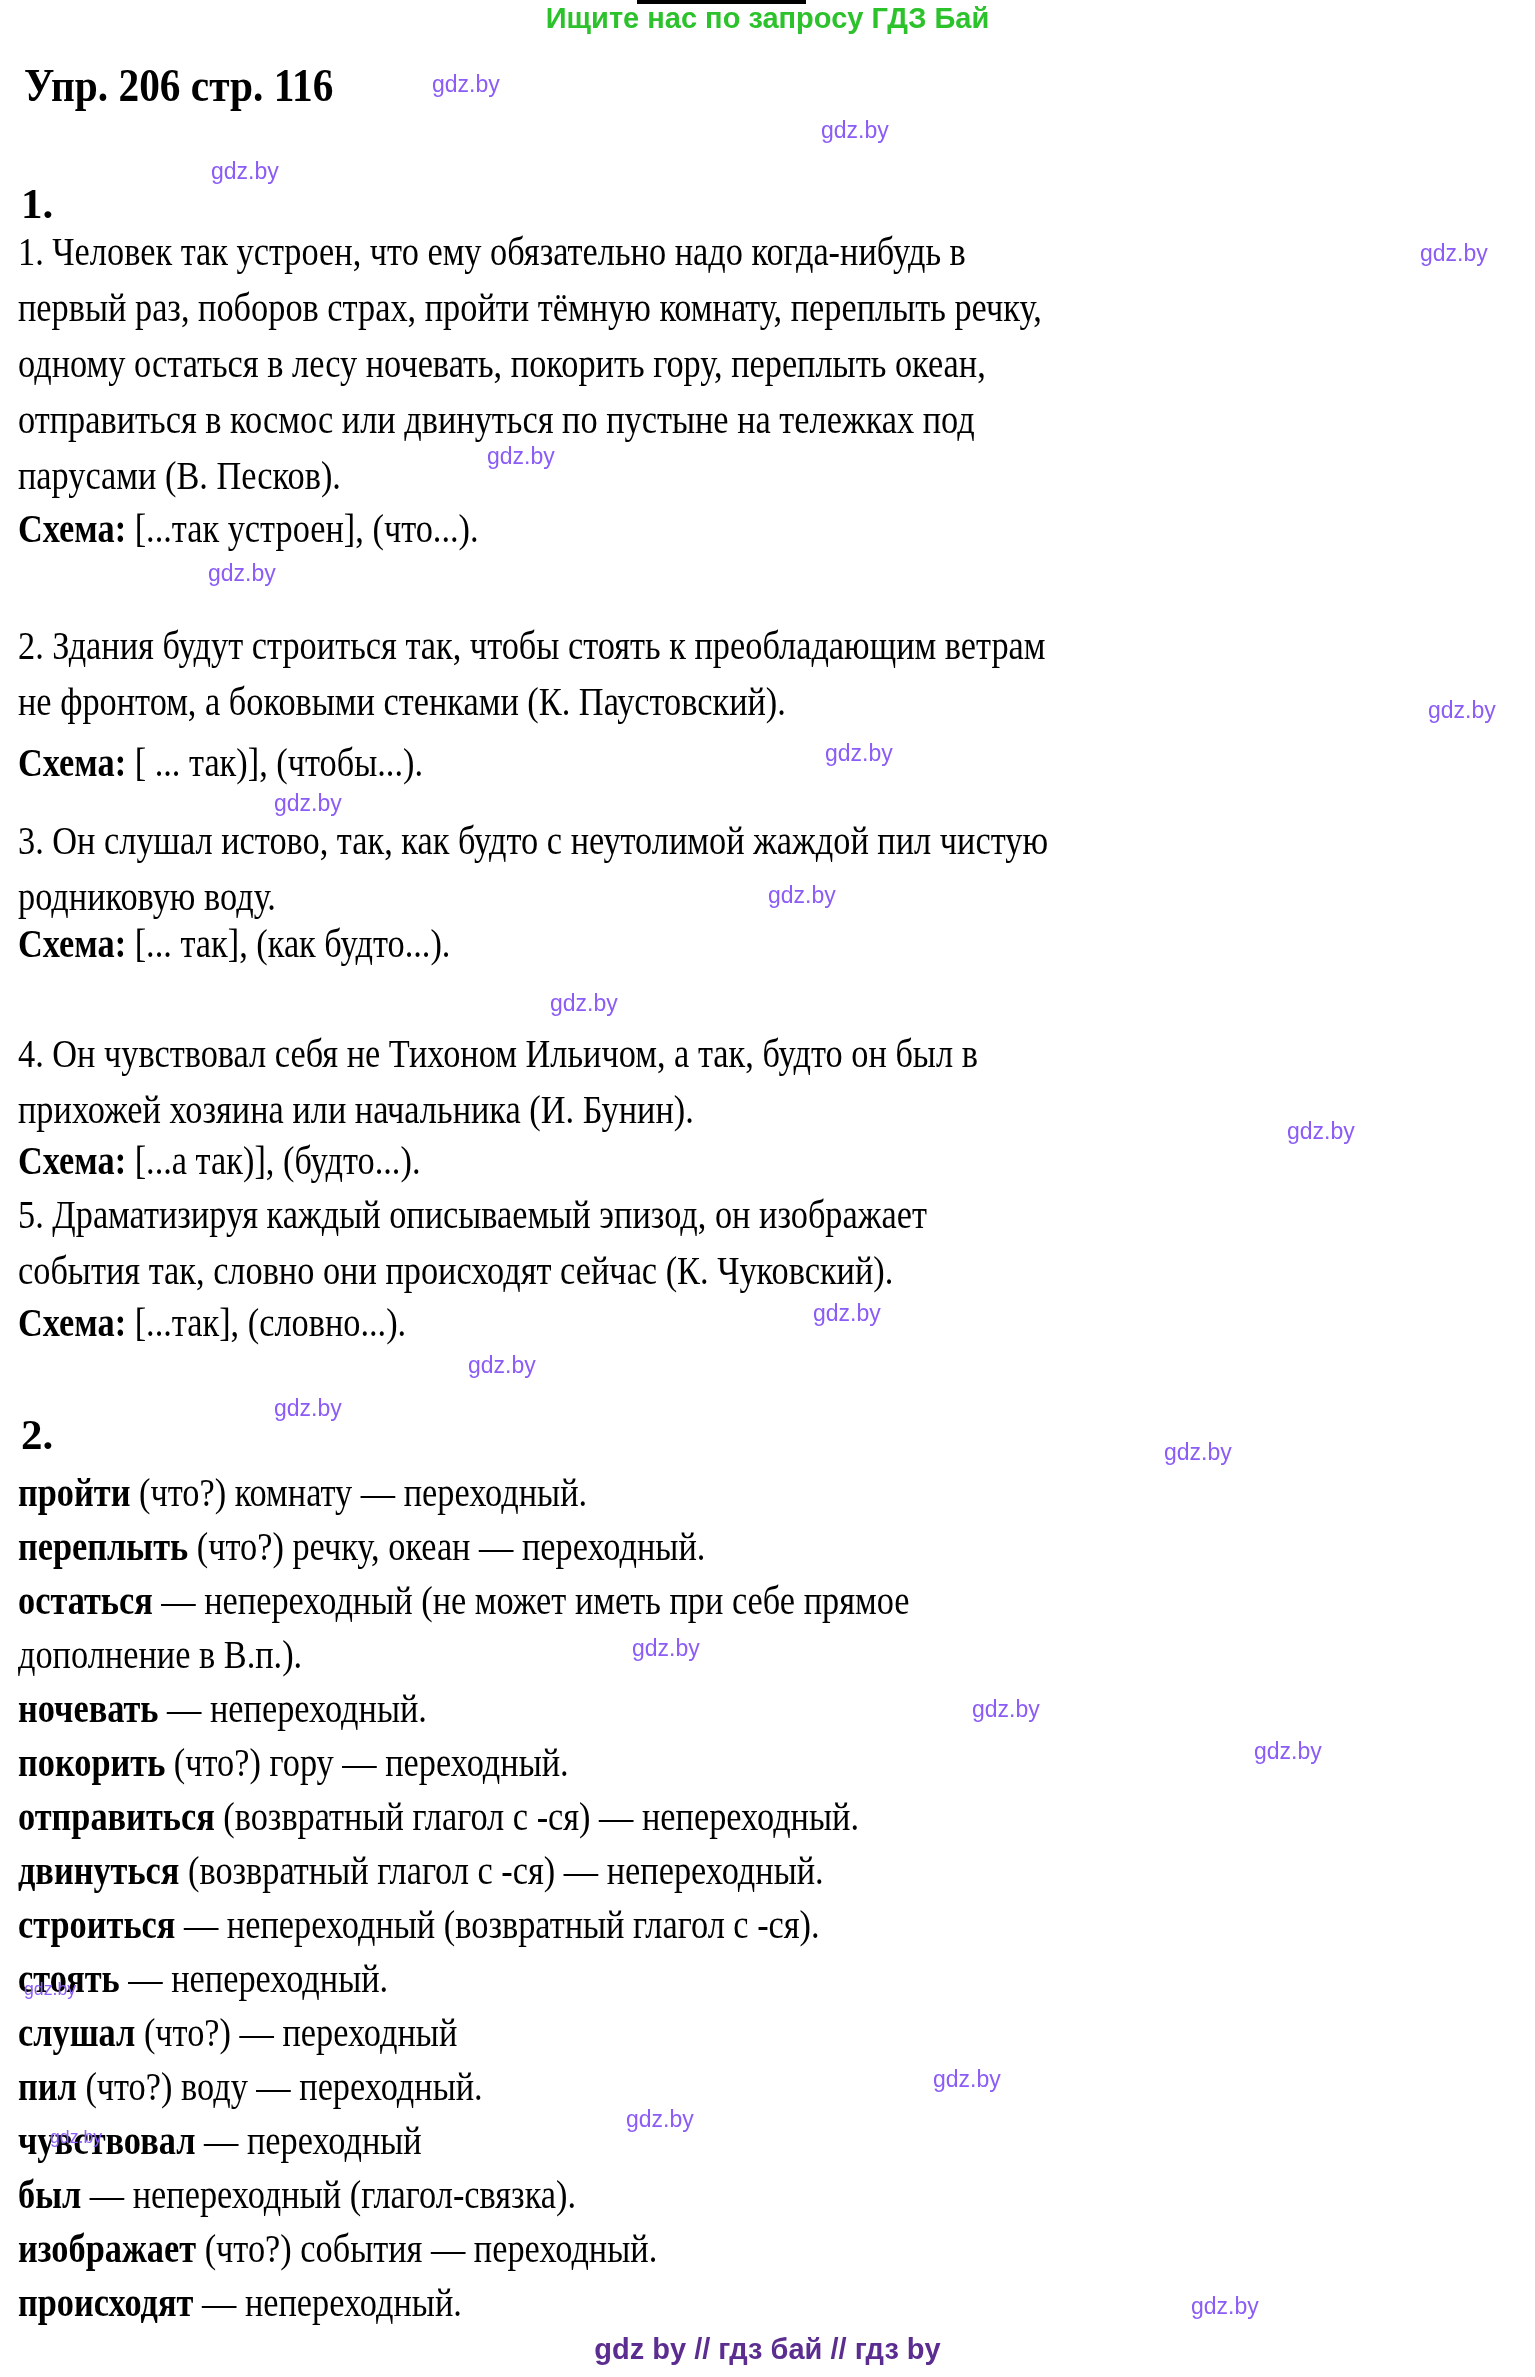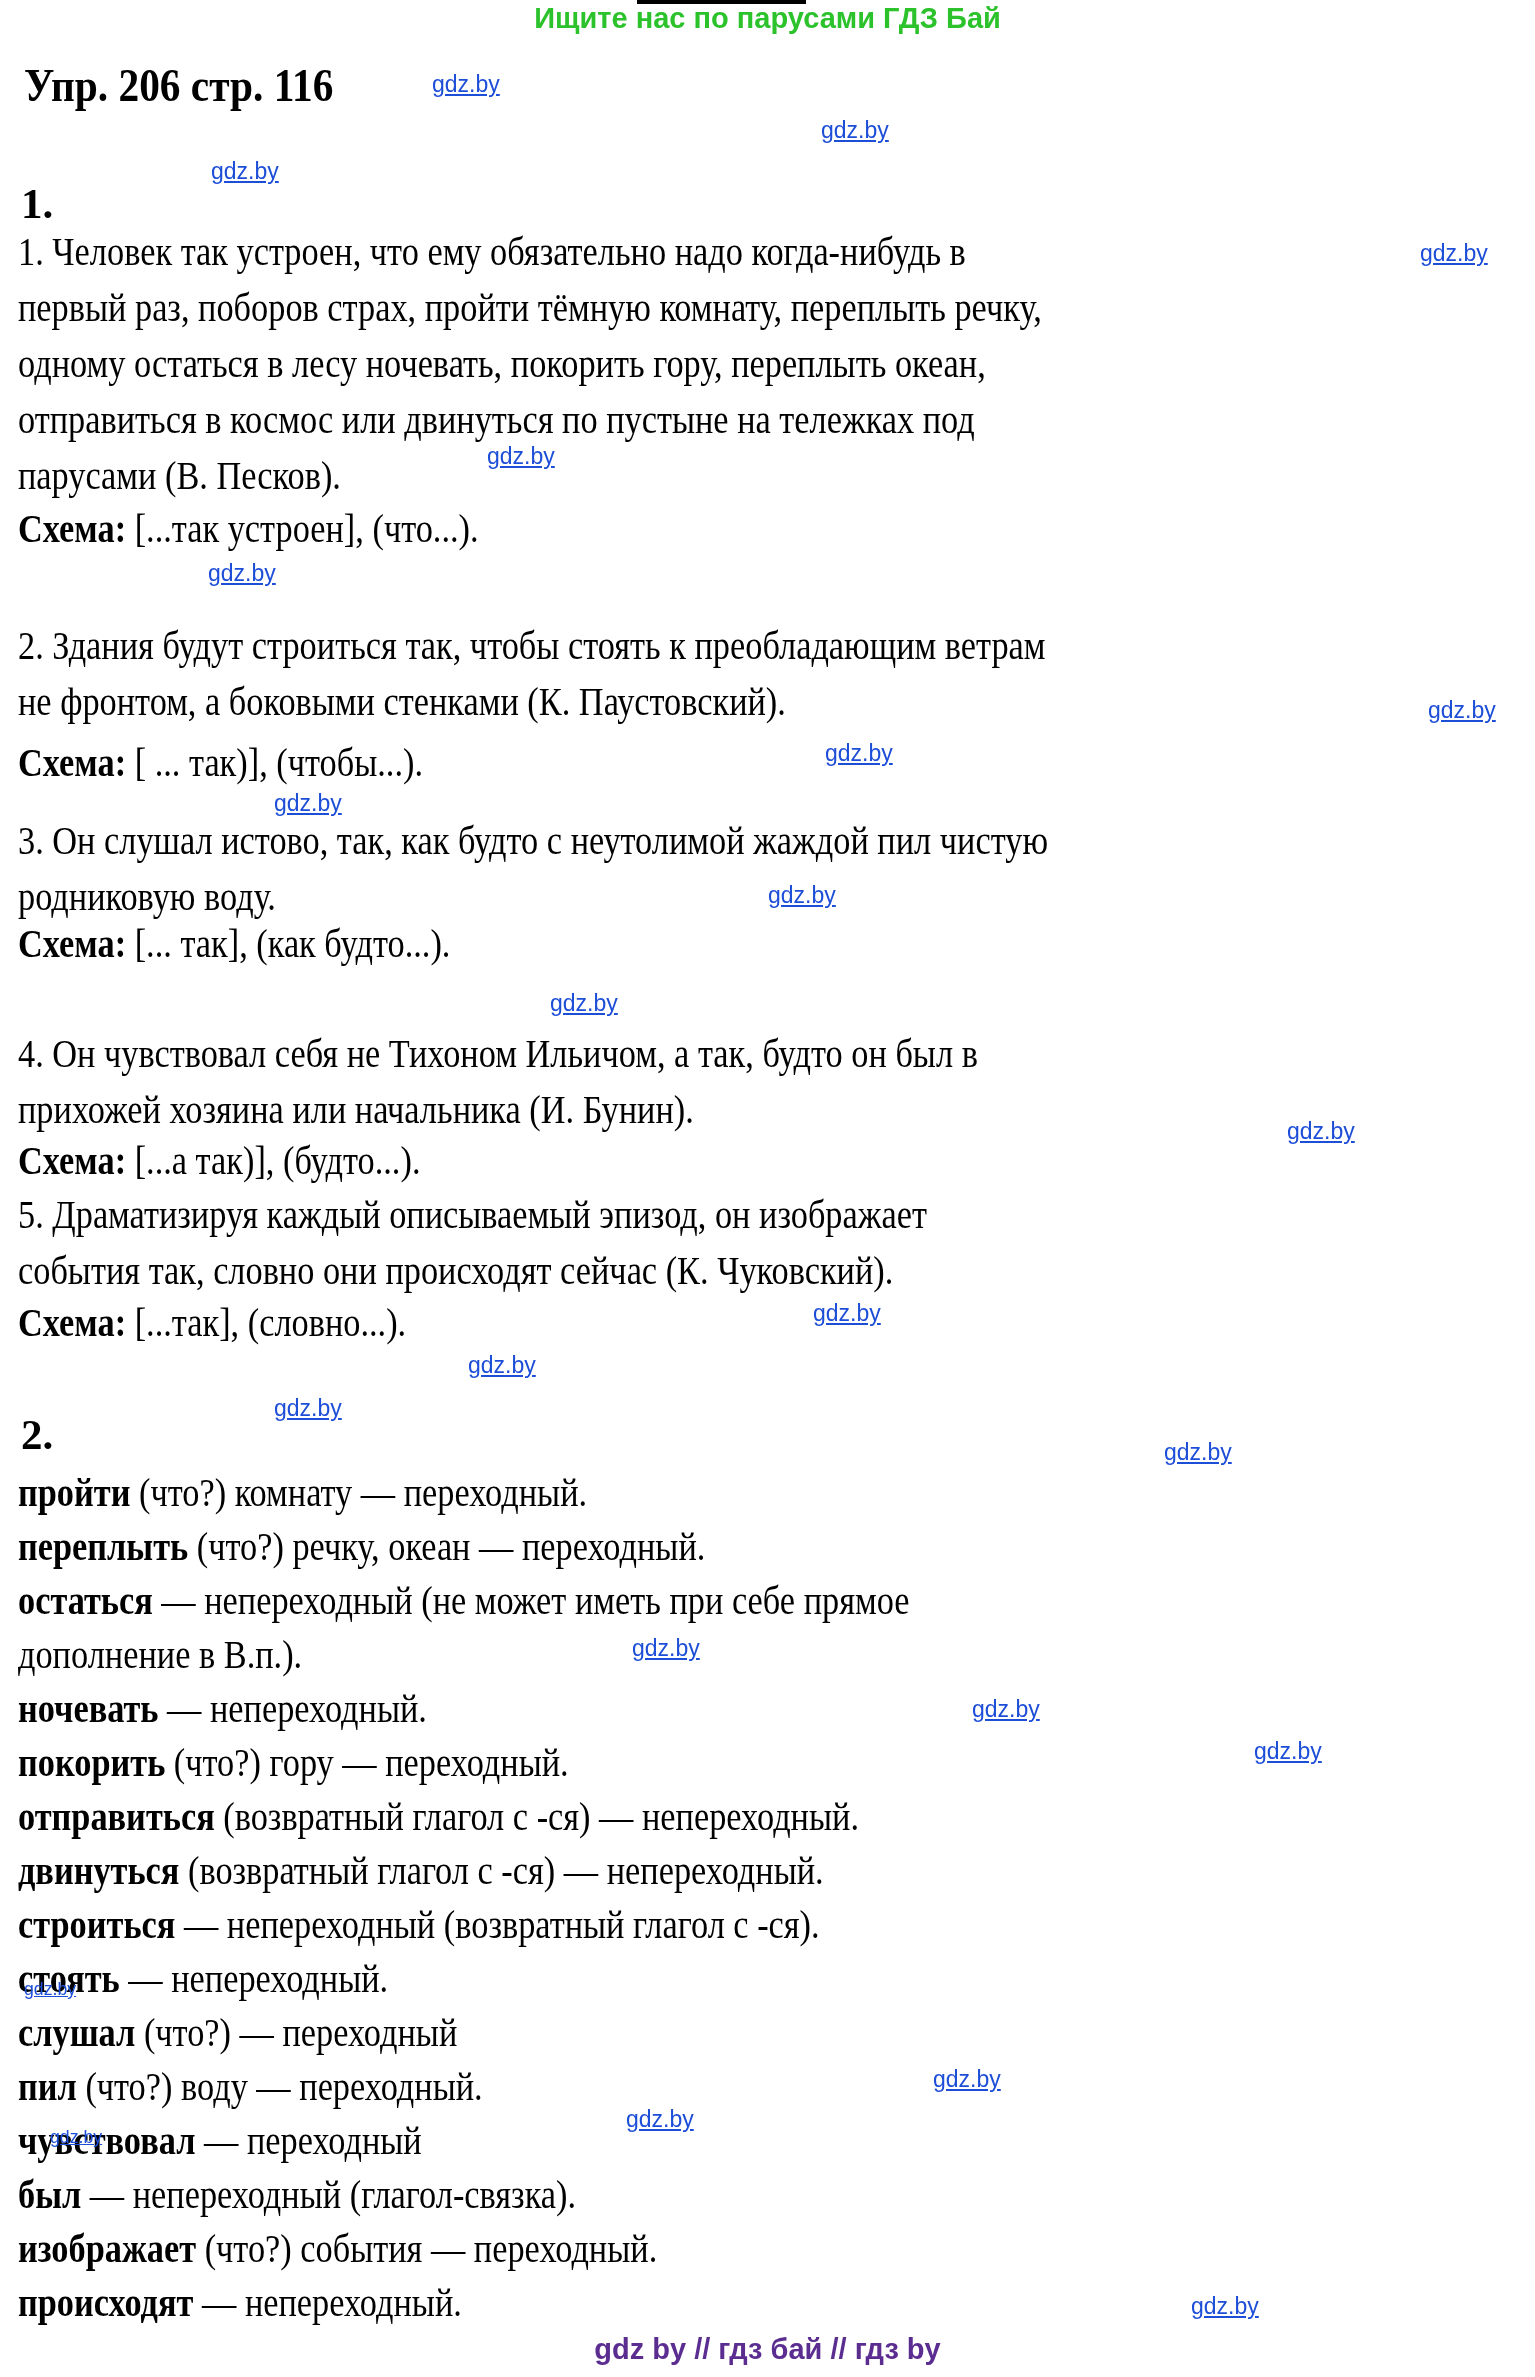--- a/index.html
+++ b/index.html
@@ -25,36 +25,35 @@
   .p5{top:1187px;}
   .schema{position:absolute;left:17.7px;font-size:39px;line-height:48px;}
   .s1{top:505px;}
   .s2{top:739px;}
   .s3{top:920px;}
   .s4{top:1137px;}
   .s5{top:1299px;}
   .schema b, .verb-line b{font-weight:bold;}
   .verbs{position:absolute;left:17.7px;top:1466px;font-size:39px;line-height:54px;}
   .wm{
-    position:absolute;font-family:"Liberation Sans", sans-serif;font-size:23px;color:#1d4ed8;
+    position:absolute;font-family:"Liberation Sans", sans-serif;font-size:23px;color:#8b5cf6;
     white-space:nowrap;
-    text-decoration:underline;
   }
   .wm.small{font-size:17.7px;}
   .footer{
     position:absolute;top:2333px;left:0;width:100%;text-align:center;
     font-family:"Liberation Sans", sans-serif;font-size:29px;font-weight:bold;
   }
 </style>
 </head>
 <body>
 
 <div class="crop-artifact"></div>
 
-<div class="banner" style="color: rgb(43, 194, 43);">Ищите нас по парусами ГДЗ Бай</div>
+<div class="banner" style="color: rgb(43, 194, 43);">Ищите нас по запросу ГДЗ Бай</div>
 
 <div class="doc-title condensed">Упр. 206 стр. 116</div>
 
 <div class="sec-num sec1">1.</div>
 
 <div class="para p1 condensed">
   <div>1. Человек так устроен, что ему обязательно надо когда-нибудь в</div>
   <div>первый раз, поборов страх, пройти тёмную комнату, переплыть речку,</div>
   <div>одному остаться в лесу ночевать, покорить гору, переплыть океан,</div>
   <div>отправиться в космос или двинуться по пустыне на тележках под</div>

